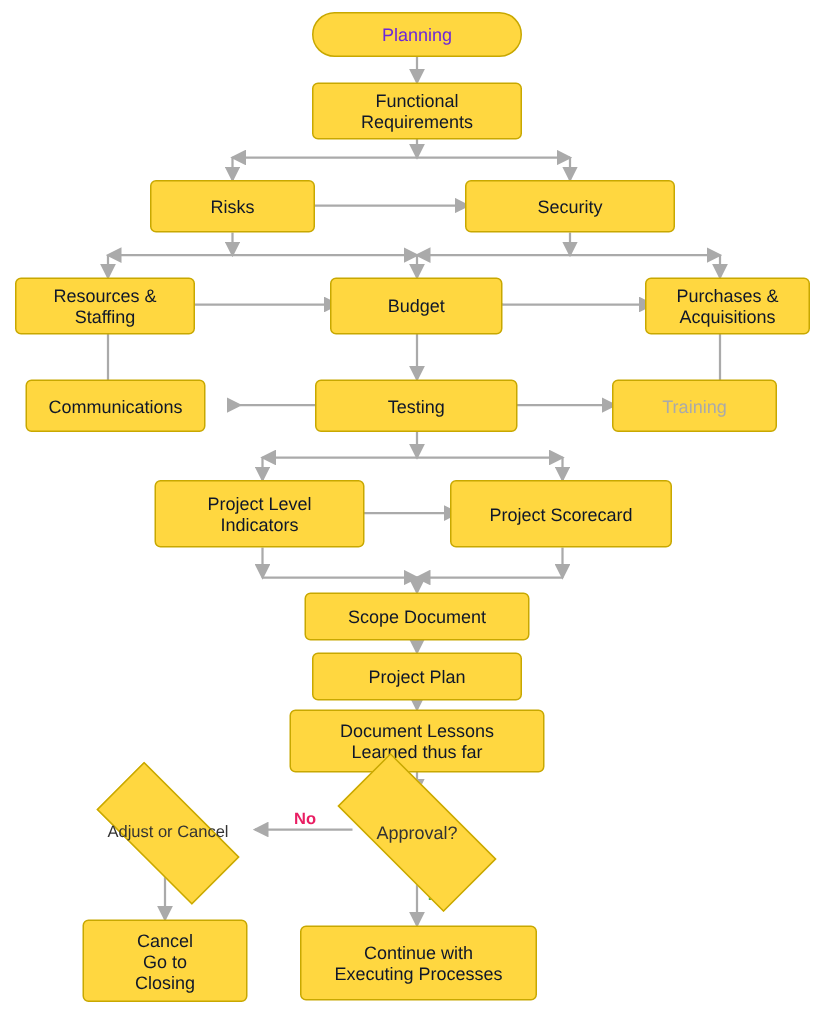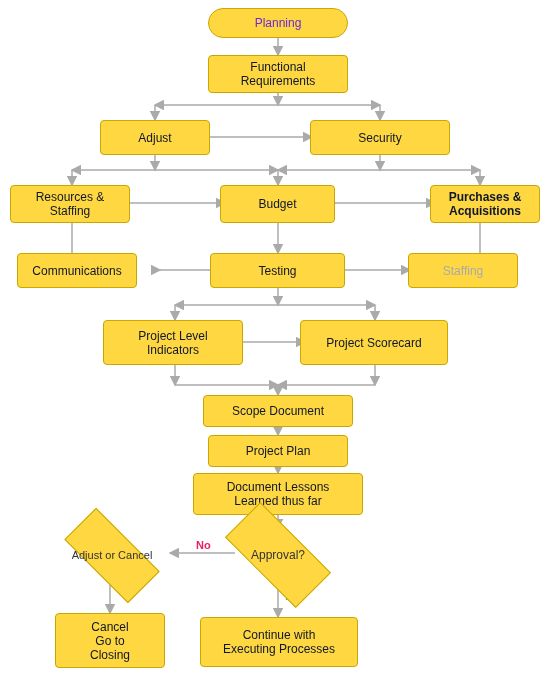--- a/index.html
+++ b/index.html
@@ -198,50 +198,50 @@
   <div class="node rounded-rect" style="left:208px; top:8px; width:140px; height:30px;">
     <span>Planning</span>
   </div>
 
   <div class="node rect" style="left:208px; top:55px; width:140px; height:38px; white-space:pre-line;">
     <span style="white-space:pre-line; text-align:center;">Functional
 Requirements</span>
   </div>
 
   <div class="node rect" style="left:100px; top:120px; width:110px; height:35px;">
-    <span>Adjust</span>
+    <span>Risks</span>
   </div>
 
   <div class="node rect" style="left:310px; top:120px; width:140px; height:35px;">
     <span>Security</span>
   </div>
 
   <div class="node rect" style="left:10px; top:185px; width:120px; height:38px;">
     <span style="white-space:pre-line; text-align:center;">Resources &amp; Staffing</span>
   </div>
 
   <div class="node rect" style="left:220px; top:185px; width:115px; height:38px;">
     <span>Budget</span>
   </div>
 
   <div class="node rect" style="left:430px; top:185px; width:110px; height:38px; white-space:pre-line;">
-    <span style="white-space:pre-line; text-align:center;font-weight:bold;">Purchases &amp;
+    <span style="white-space:pre-line; text-align:center;">Purchases &amp;
 Acquisitions</span>
   </div>
 
   <div class="node rect" style="left:17px; top:253px; width:120px; height:35px;">
     <span>Communications</span>
   </div>
 
   <div class="node rect" style="left:210px; top:253px; width:135px; height:35px;">
     <span>Testing</span>
   </div>
 
   <div class="node rect-faded" style="left:408px; top:253px; width:110px; height:35px;">
-    <span>Staffing</span>
+    <span>Training</span>
   </div>
 
   <div class="node rect" style="left:103px; top:320px; width:140px; height:45px; white-space:pre-line;">
     <span style="white-space:pre-line; text-align:center;">Project Level
 Indicators</span>
   </div>
 
   <div class="node rect" style="left:300px; top:320px; width:148px; height:45px;">
     <span>Project Scorecard</span>
   </div>

